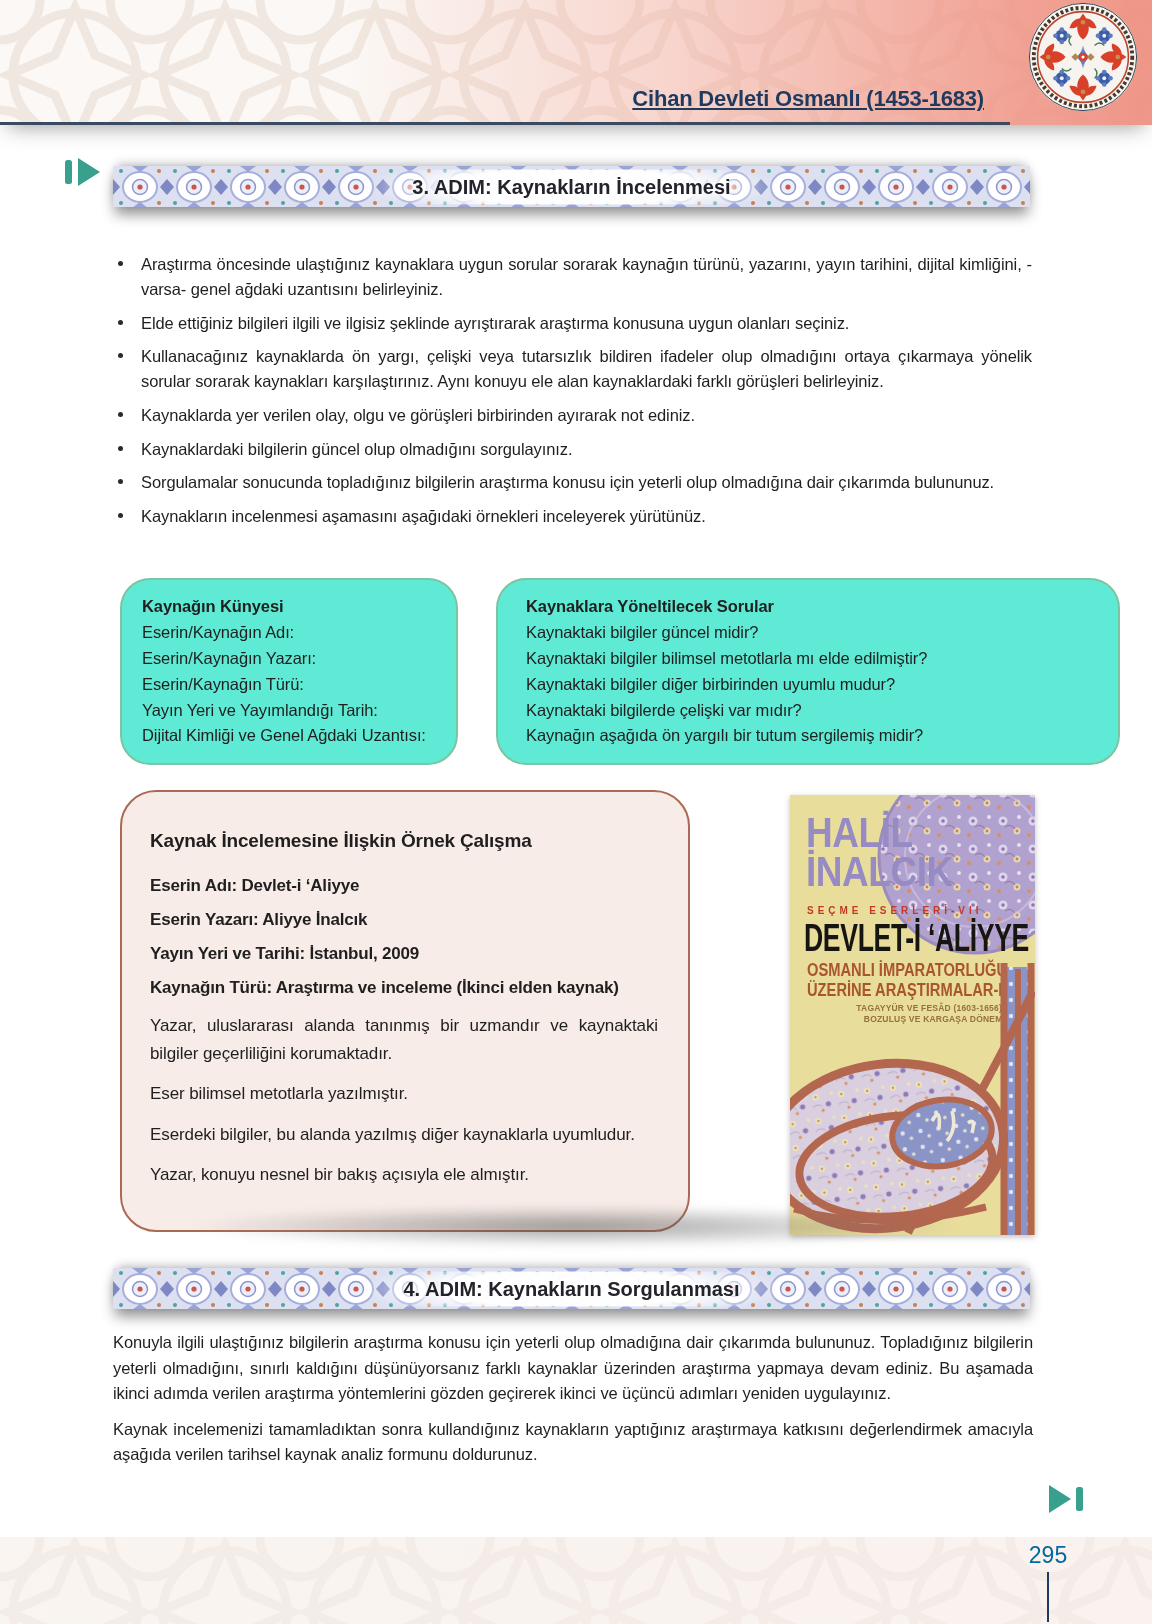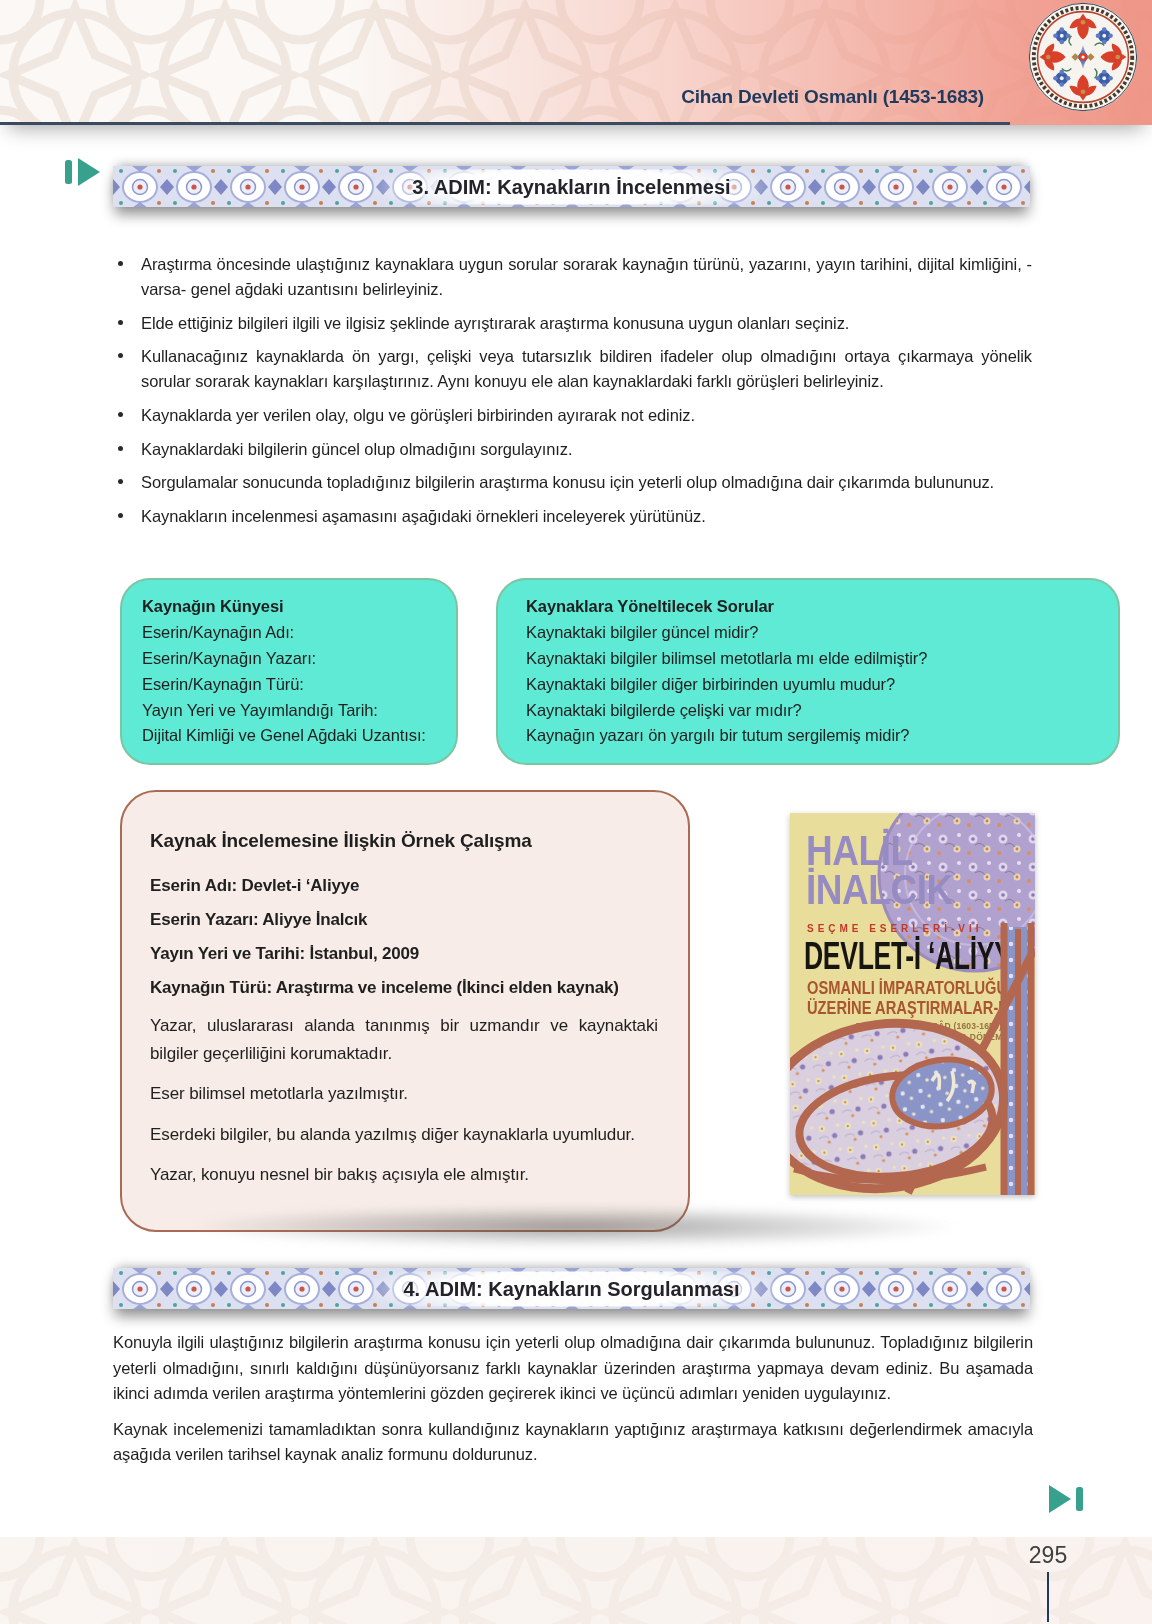--- a/index.html
+++ b/index.html
@@ -11,21 +11,21 @@
   }
   *{margin:0;padding:0;box-sizing:border-box;}
   html,body{background:#e8e8e8;}
   body{font-family:"Liberation Sans","DejaVu Sans",sans-serif;}
   .page{position:relative;width:1152px;height:1624px;background:#ffffff;margin:0 auto;overflow:hidden;}
 
   
   .hdr{position:absolute;top:0;left:0;width:1152px;height:125px;box-shadow:0 10px 20px -8px rgba(0,0,0,.38);}
   .hdr-pattern{position:absolute;inset:0;width:100%;height:100%;}
   .hdr-tint{position:absolute;inset:0;background:linear-gradient(90deg,rgba(244,185,174,0) 30%,rgba(243,170,156,.45) 58%,rgba(240,151,136,.88) 88%,rgba(238,145,130,.95) 100%);}
-  .hdr-title{position:absolute;top:86px;right:168px;font-size:19px;font-weight:700;color:var(--navy);letter-spacing:-.2px;}
+  .hdr-title{position:absolute;top:86px;right:168px;font-size:22px;font-weight:700;color:var(--navy);letter-spacing:-.2px;text-decoration:underline;}
   .hdr-rule{position:absolute;top:122px;left:0;width:1010px;height:3px;background:#3a4b61;}
   .medallion{position:absolute;top:1px;left:1027px;width:112px;height:112px;}
 
   
   .marker{position:absolute;width:38px;height:30px;}
   .marker-start{left:64px;top:157px;}
   .marker-end{left:1047px;top:1484px;}
 
   
   .banner{position:absolute;left:113px;width:917px;height:41px;box-shadow:0 9px 14px -2px rgba(0,0,0,.45),0 -5px 10px -4px rgba(0,0,0,.3);overflow:hidden;}
@@ -51,21 +51,21 @@
   .gbox-title{font-weight:700;}
 
   
   .exbox{position:absolute;left:120px;top:790px;width:570px;min-height:372px;background:var(--example-bg);
     border:2.5px solid var(--example-border);border-radius:36px;padding:38px 30px 28px 28px;color:var(--text);}
   .ex-title{font-size:19px;font-weight:700;margin-bottom:24px;letter-spacing:-.2px;}
   .ex-bold{font-size:17px;font-weight:700;margin-bottom:14px;letter-spacing:-.2px;}
   .ex-line{font-size:17px;margin-bottom:13px;text-align:justify;line-height:1.62;letter-spacing:-.1px;}
 
   
-  .cover{position:absolute;left:790px;top:813px;width:245px;height:382px;background:var(--cover-bg);overflow:hidden;box-shadow:0 2px 6px rgba(0,0,0,.25);}
+  .cover{position:absolute;left:790px;top:795px;width:245px;height:440px;background:var(--cover-bg);overflow:hidden;box-shadow:0 2px 6px rgba(0,0,0,.25);}
   .cv-medallion{position:absolute;top:-38px;right:-40px;width:200px;height:200px;}
   .cv-author{position:absolute;top:18px;left:16px;font-size:42px;font-weight:800;color:var(--cover-purple);
     line-height:.94;transform:scaleX(.88);transform-origin:left top;letter-spacing:-.5px;}
   .cv-author span{display:block;}
   .cv-series{position:absolute;top:109px;left:17px;font-size:10.5px;font-weight:700;color:var(--cover-red);
     letter-spacing:4.2px;white-space:nowrap;transform:scaleX(.95);transform-origin:left top;}
   .cv-title{position:absolute;top:122px;left:14px;font-size:38px;font-weight:900;color:var(--cover-title);
     white-space:nowrap;transform:scaleX(.70);transform-origin:left top;letter-spacing:-.5px;}
   .cv-sub{position:absolute;top:165px;left:17px;font-size:17.5px;font-weight:700;color:var(--cover-brick);
     line-height:1.16;white-space:nowrap;transform:scaleX(.84);transform-origin:left top;}
@@ -81,21 +81,21 @@
     filter:blur(4px);}
   .paras{position:absolute;left:113px;top:1330px;width:920px;font-size:16.5px;line-height:1.55;color:var(--text);
     text-align:justify;letter-spacing:-.1px;}
   .paras p{margin-bottom:10px;}
 
   
   .ftr{position:absolute;left:0;top:1537px;width:1152px;height:87px;overflow:hidden;}
   .ftr-pattern{position:absolute;inset:0;width:100%;height:100%;opacity:.85;}
   .ftr-tint{position:absolute;inset:0;background:linear-gradient(90deg,rgba(246,238,233,.4),rgba(248,236,232,.55));}
   .pagenum-wrap{position:absolute;left:1005px;top:5px;width:86px;text-align:center;}
-  .pagenum{font-size:23px;color:#404040;letter-spacing:0;}
+  .pagenum{font-size:23px;color:#0369a1;letter-spacing:0;}
   .pagenum-line{width:2.5px;height:50px;background:var(--navy);margin:3px auto 0 auto;}
 </style>
 </head>
 <body>
 
 <svg width="0" height="0" style="position:absolute" aria-hidden="true">
   <defs>
     <pattern id="geo" width="150" height="150" patternUnits="userSpaceOnUse">
       <rect width="150" height="150" fill="#fbf8f5"></rect>
       <g fill="none" stroke="#f0e8e0" stroke-width="9">
@@ -263,21 +263,21 @@
     <div>
 
         <div class="gbox-line">Kaynaktaki bilgiler güncel midir?</div>
 
         <div class="gbox-line">Kaynaktaki bilgiler bilimsel metotlarla mı elde edilmiştir?</div>
 
         <div class="gbox-line">Kaynaktaki bilgiler diğer birbirinden uyumlu mudur?</div>
 
         <div class="gbox-line">Kaynaktaki bilgilerde çelişki var mıdır?</div>
 
-        <div class="gbox-line">Kaynağın yazarı ön yargılı bir tutum sergilemiş midir?</div>
+        <div class="gbox-line">Kaynağın aşağıda ön yargılı bir tutum sergilemiş midir?</div>
       </div>
   </div>
 
   <div class="exbox">
     <div class="ex-title">Kaynak İncelemesine İlişkin Örnek Çalışma</div>
     <div>
 
         <div class="ex-bold">Eserin Adı: Devlet-i ‘Aliyye</div>
 
         <div class="ex-bold">Eserin Yazarı: Aliyye İnalcık</div>

